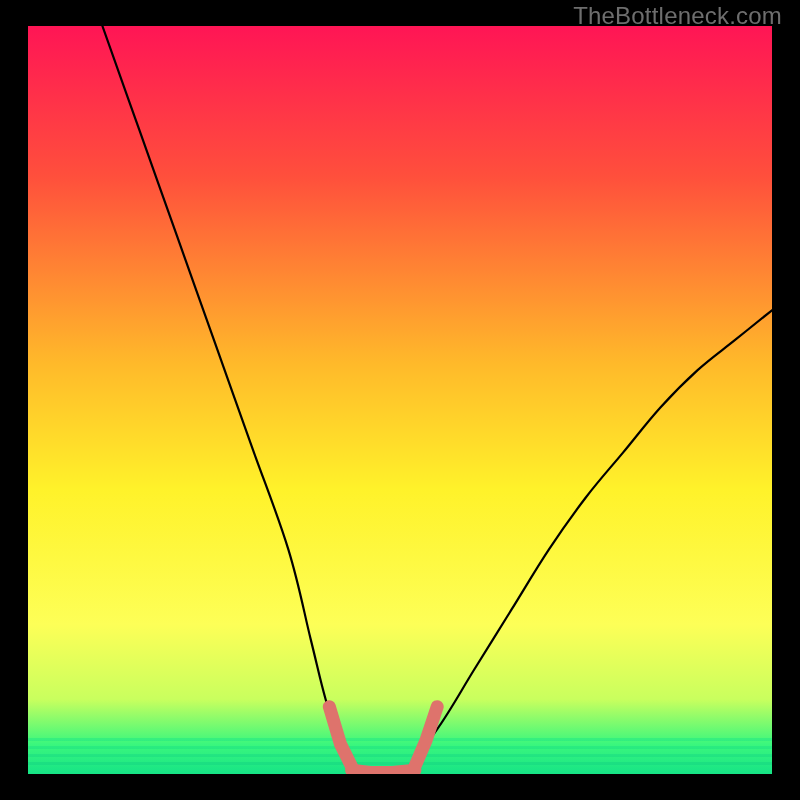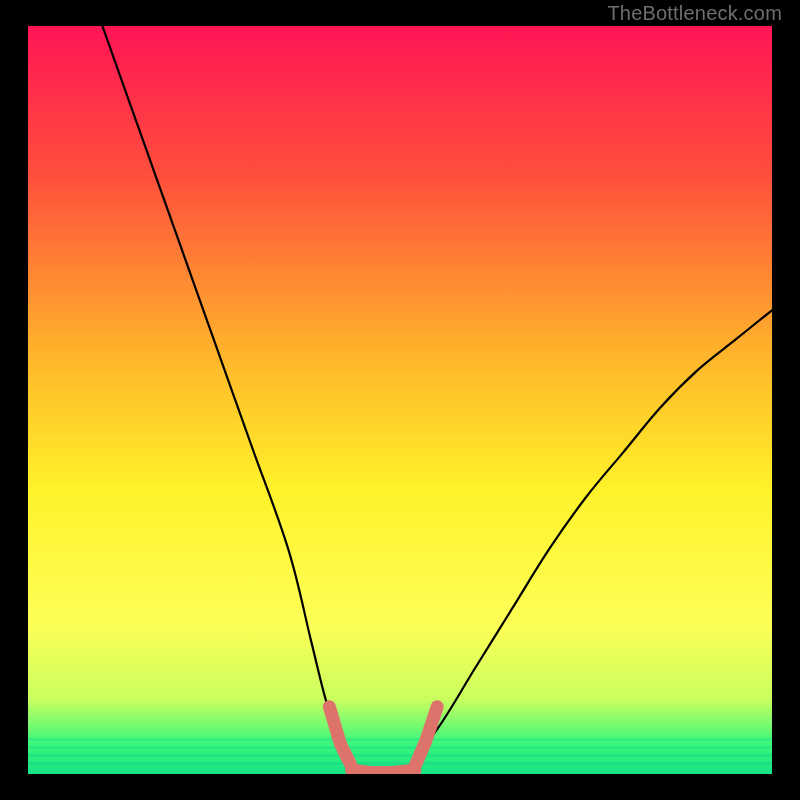--- a/index.html
+++ b/index.html
@@ -17,21 +17,21 @@
     top: 0;
     width: 800px;
     height: 800px;
     background: #000;
   }
   .watermark {
     position: absolute;
     top: 2px;
     right: 18px;
     color: #6e6e6e;
-    font-size: 20px;
+    font-size: 24px;
     font-weight: 400;
     letter-spacing: 0.2px;
     z-index: 10;
   }
   svg.plot {
     position: absolute;
     left: 28px;
     top: 26px;
     width: 744px;
     height: 748px;

